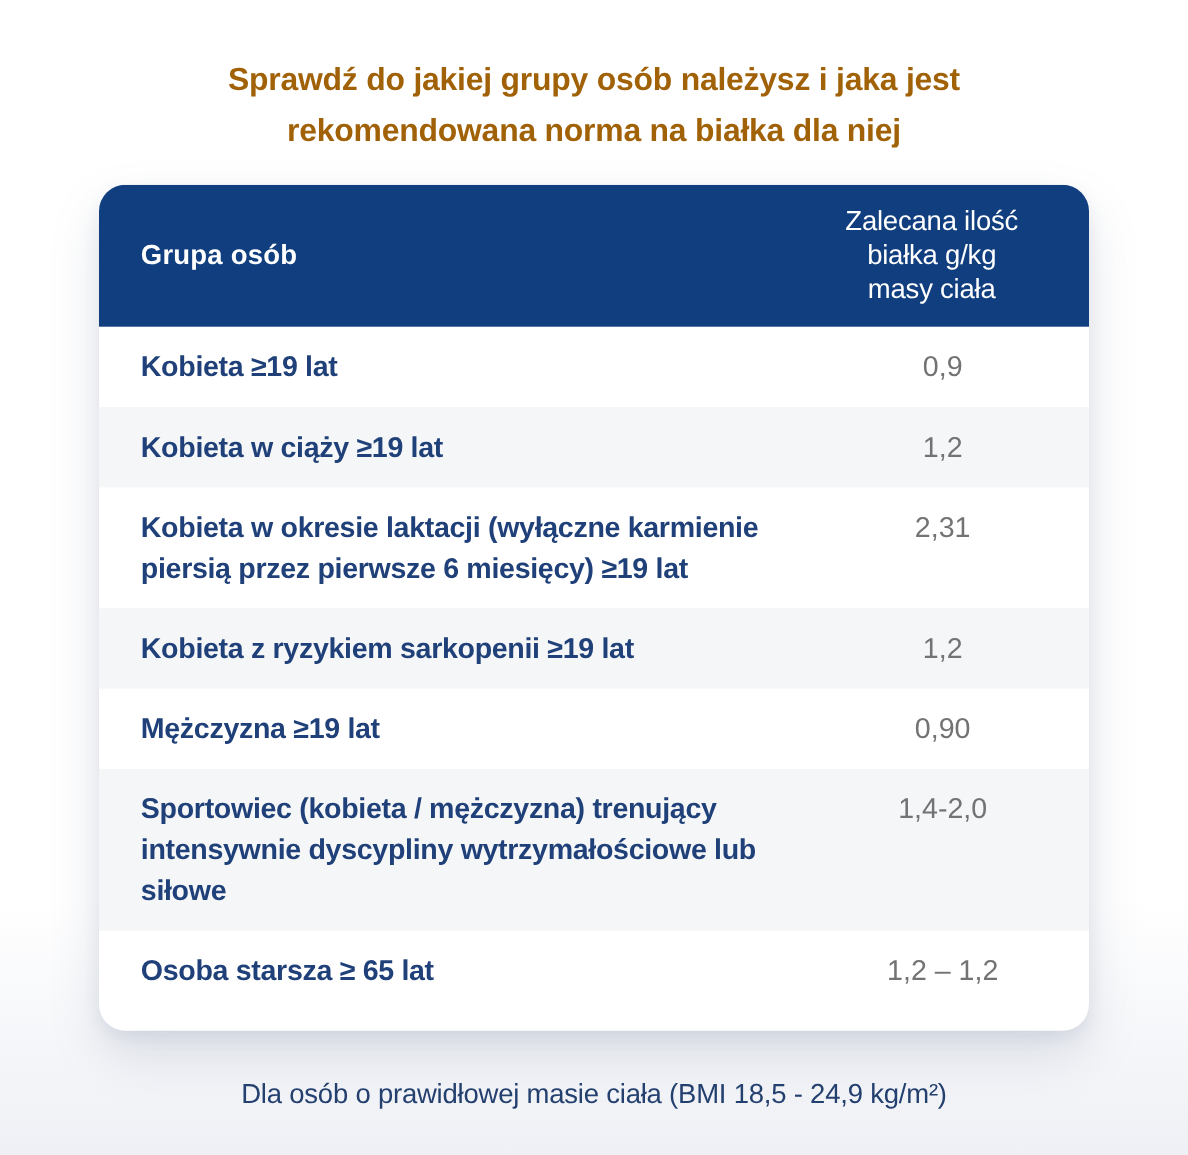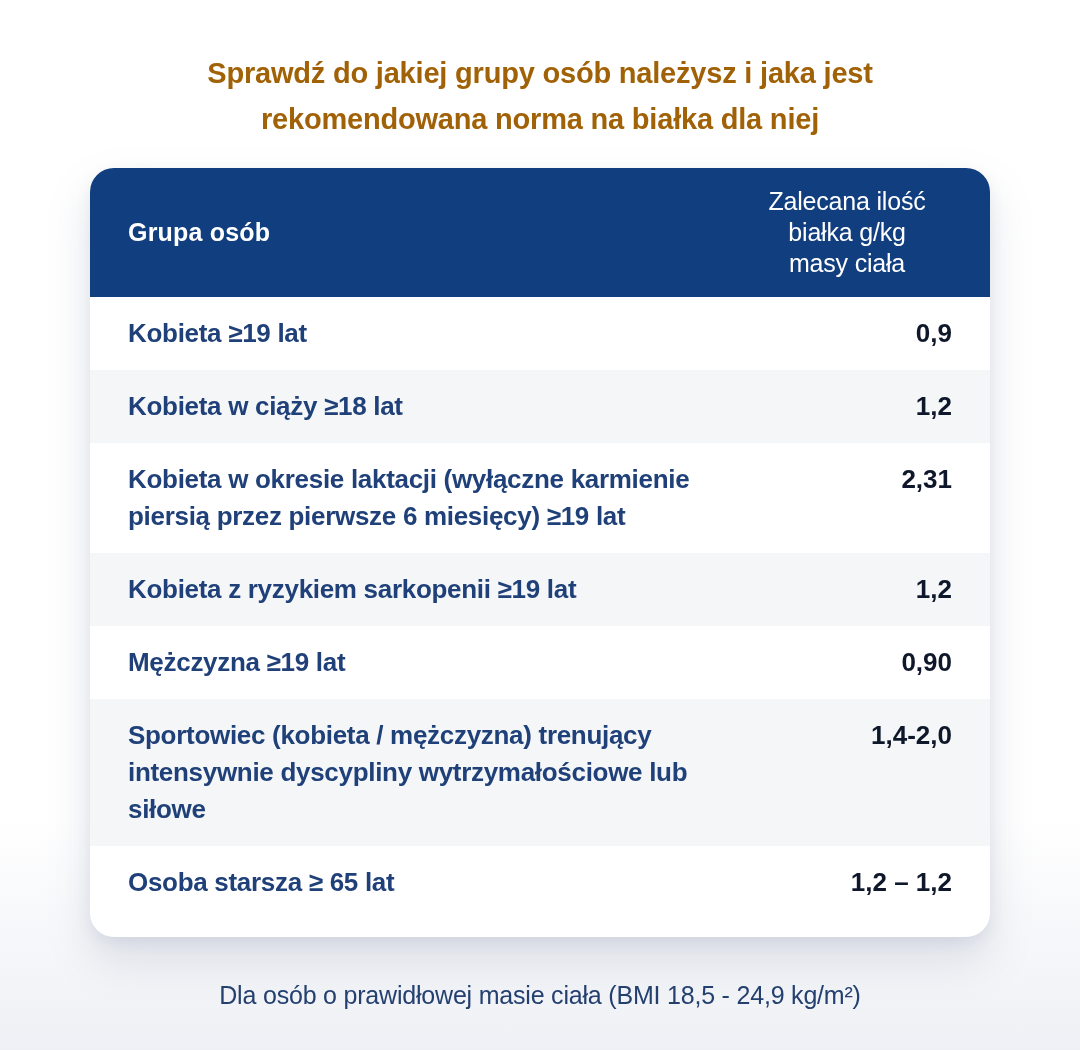--- a/index.html
+++ b/index.html
@@ -68,24 +68,24 @@
   .cell-group {
     width: 620px;
     font-size: 26px;
     font-weight: 700;
     color: #1F4078;
     line-height: 37px;
     letter-spacing: -0.3px;
   }
   .cell-value {
     width: 190px;
-    text-align: right;
+    text-align: center;
     font-size: 26px;
-    font-weight: 700;
-    color: #0f172a;
+    font-weight: 400;
+    color: #737373;
     line-height: 37px;
   }
   .footnote {
     margin-top: 44px;
     text-align: center;
     font-size: 25px;
     font-weight: 400;
     color: #24406F;
     letter-spacing: -0.2px;
   }
@@ -110,21 +110,21 @@
         <div>masy ciała</div>
       </div>
     </div>
 
     <div class="rows">
       <div class="row">
         <div class="cell-group">Kobieta ≥19 lat</div>
         <div class="cell-value">0,9</div>
       </div>
       <div class="row">
-        <div class="cell-group">Kobieta w ciąży ≥18 lat</div>
+        <div class="cell-group">Kobieta w ciąży ≥19 lat</div>
         <div class="cell-value">1,2</div>
       </div>
       <div class="row">
         <div class="cell-group">Kobieta w okresie laktacji (wyłączne karmienie piersią przez pierwsze 6 miesięcy) ≥19 lat</div>
         <div class="cell-value">2,31</div>
       </div>
       <div class="row">
         <div class="cell-group">Kobieta z ryzykiem sarkopenii ≥19 lat</div>
         <div class="cell-value">1,2</div>
       </div>

